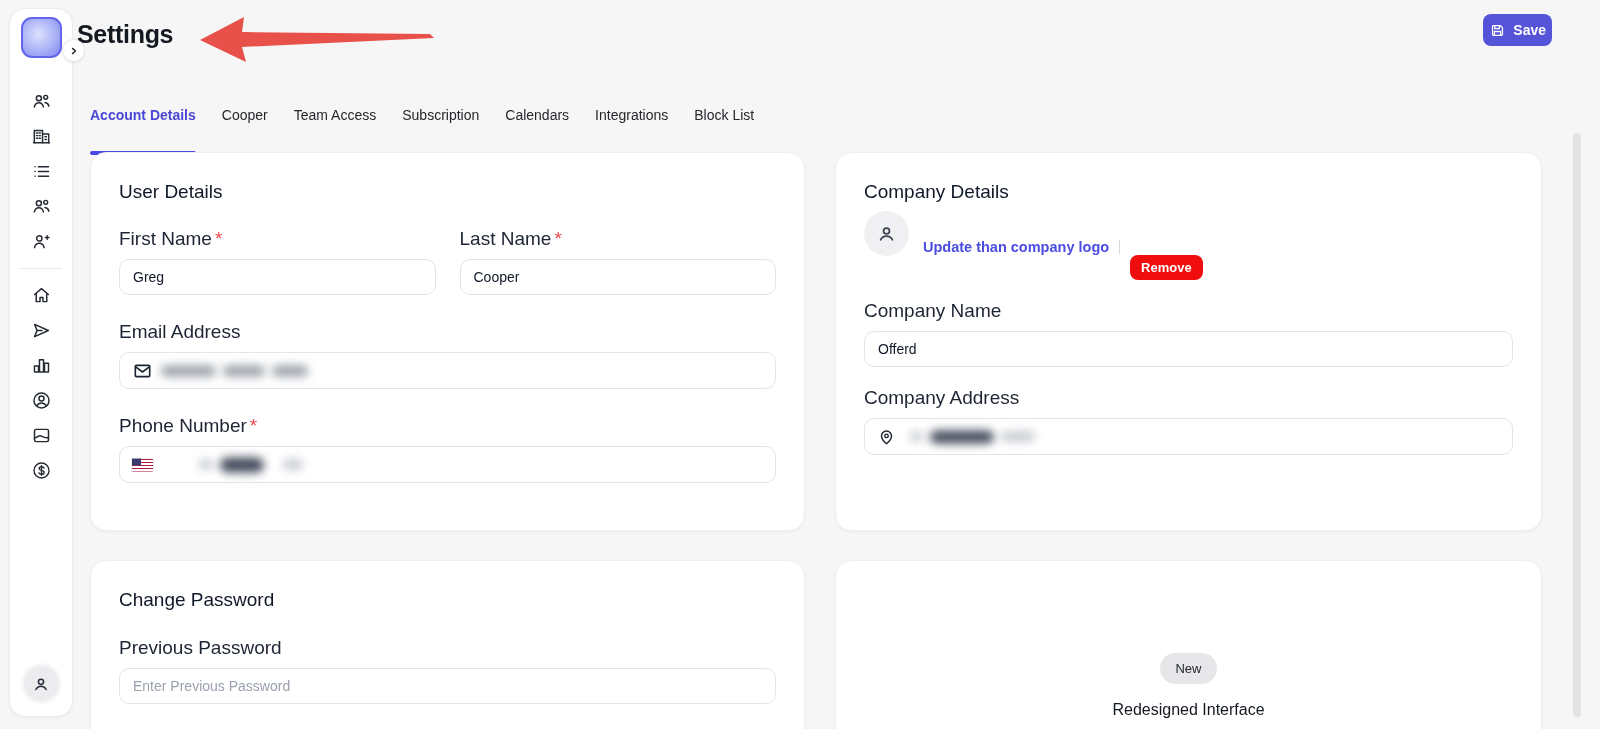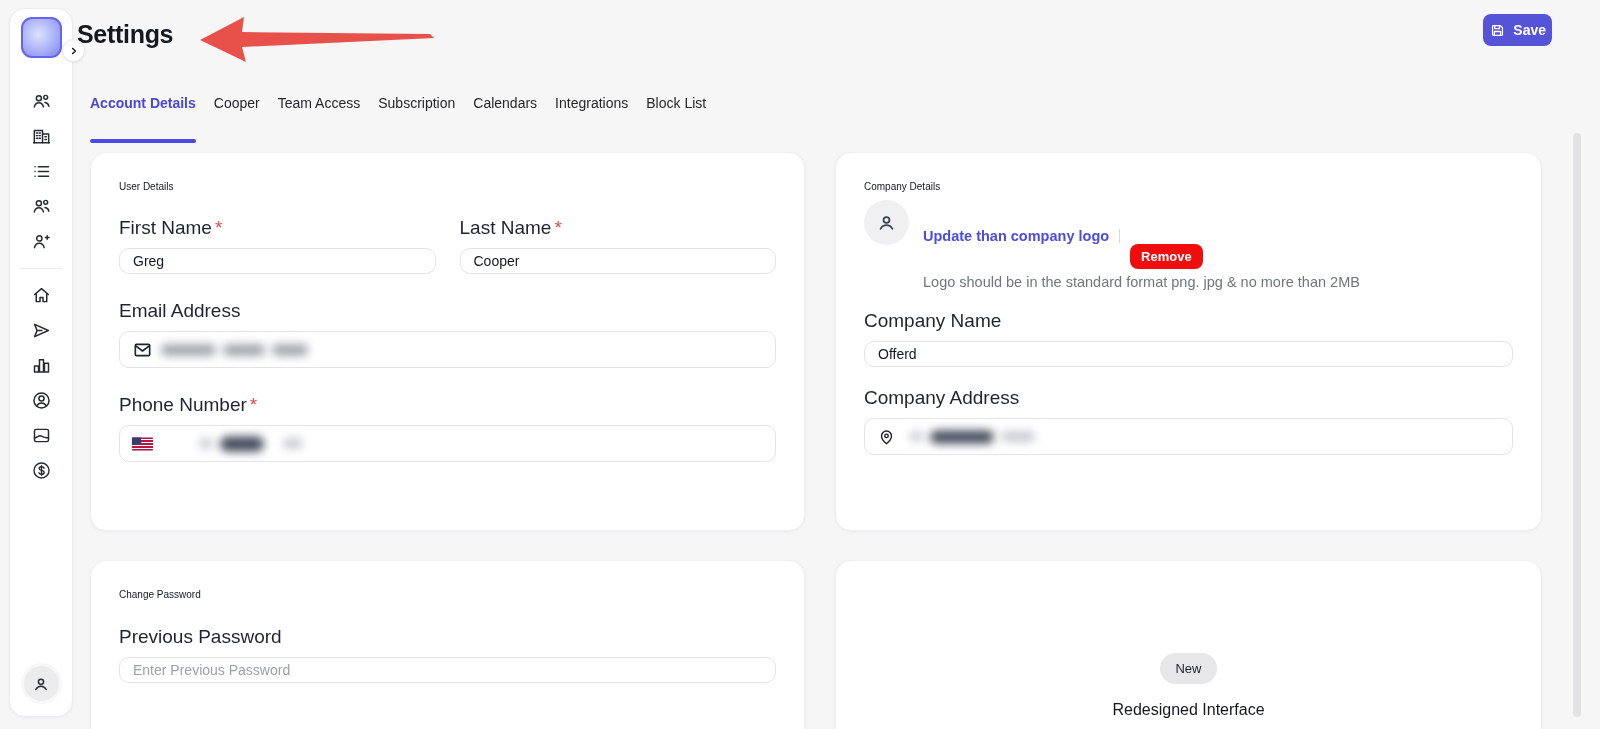--- a/index.html
+++ b/index.html
@@ -50,45 +50,45 @@
   }
   .annot-arrow { position:absolute; left:198px; top:12px; pointer-events:none; }
   .save-btn {
     position:absolute; right:48px; top:14px; height:32px;
     background:#5553d7; border:none; border-radius:8px;
     color:#fff; font-weight:700; font-size:14px; font-family:inherit;
     display:flex; align-items:center; gap:7px; padding:0 6px; cursor:pointer;
   }
 
   
-  .tabs { position:absolute; left:90px; top:95px; display:flex; gap:18px; }
+  .tabs { position:absolute; left:90px; top:107px; display:flex; gap:26px; }
   .tab { font-size:14px; font-weight:500; color:#26272b; cursor:pointer; padding-bottom:14px; position:relative; white-space:nowrap; }
   .tab.active { color:#4a47d5; font-weight:600; }
   .tab.active::after {
     content:""; position:absolute; left:0; right:0; bottom:-18px; height:4px;
     background:#4d49e8; border-radius:2px;
   }
 
   
   .card {
     position:absolute; background:#fff; border:1px solid #f0f0f3; border-radius:16px;
     box-shadow:0 1px 3px rgba(16,24,40,.05); padding:28px;
   }
   .card-user     { left:90px;  top:152px; width:715px; height:379px; }
   .card-company  { left:835px; top:152px; width:707px; height:379px; }
   .card-password { left:90px;  top:560px; width:715px; height:230px; }
   .card-new      { left:835px; top:560px; width:707px; height:230px; text-align:center; }
 
-  .card-title { font-size:10px; font-weight:500; color:#101828; }
+  .card-title { font-size:19px; font-weight:500; color:#101828; }
   .field-label { font-size:19px; font-weight:500; color:#1d2433; display:block; margin-bottom:9px; }
   .req { color:#e5484d; margin-left:3px; }
   .row2 { display:flex; gap:24px; margin-top:25px; }
   .col { flex:1; }
   .text-input {
-    width:100%; height:26px; border:1px solid #e3e4e8; border-radius:10px;
+    width:100%; height:36px; border:1px solid #e3e4e8; border-radius:10px;
     padding:0 13px; font-size:14px; color:#101828; font-family:inherit;
     background:#fff; outline:none;
   }
   .text-input::placeholder { color:#9aa1ac; }
   .input-icon-wrap { position:relative; }
   .input-icon-wrap .text-input { padding-left:42px; height:37px; }
   .input-icon { position:absolute; left:13px; top:50%; transform:translateY(-50%); display:flex; }
   .mt26 { margin-top:26px; }
   .mt20 { margin-top:20px; }
 
@@ -349,21 +349,20 @@
             <path d="M5.8 18.6c1.4-2.6 3.6-3.9 6.2-3.9s4.8 1.3 6.2 3.9"></path>
           </svg>
       </span>
     </div>
     <div>
       <div class="logo-actions">
         <a class="link">Update than company logo</a>
         <span class="v-div"></span>
         <button class="remove-btn">Remove</button>
       </div>
-      <div class="hint">Logo should be in the standard format png. jpg &amp; no more than 2MB</div>
     </div>
   </div>
 
   <label class="field-label mt20"><span>Company Name</span></label>
   <input class="text-input" type="text" value="Offerd" style="">
 
   <label class="field-label mt20"><span>Company Address</span></label>
   <div class="input-icon-wrap">
     <span class="input-icon">
       <svg width="19" height="19" viewBox="0 0 24 24" fill="none" stroke="#1b2430" stroke-width="1.8" stroke-linecap="round" stroke-linejoin="round">

